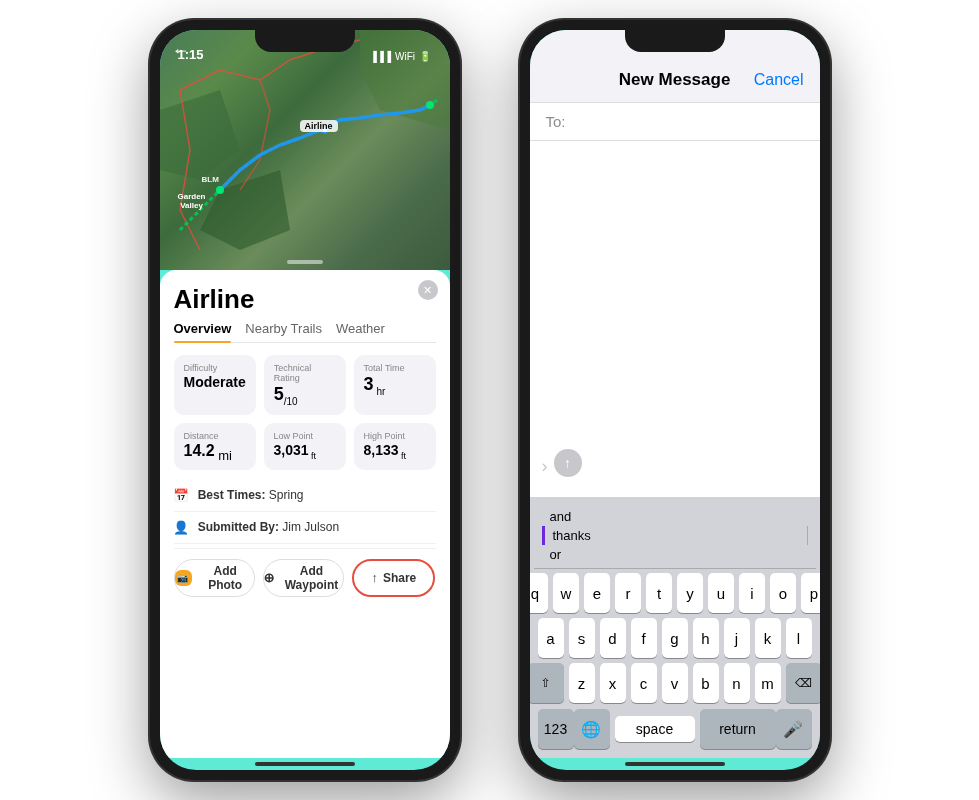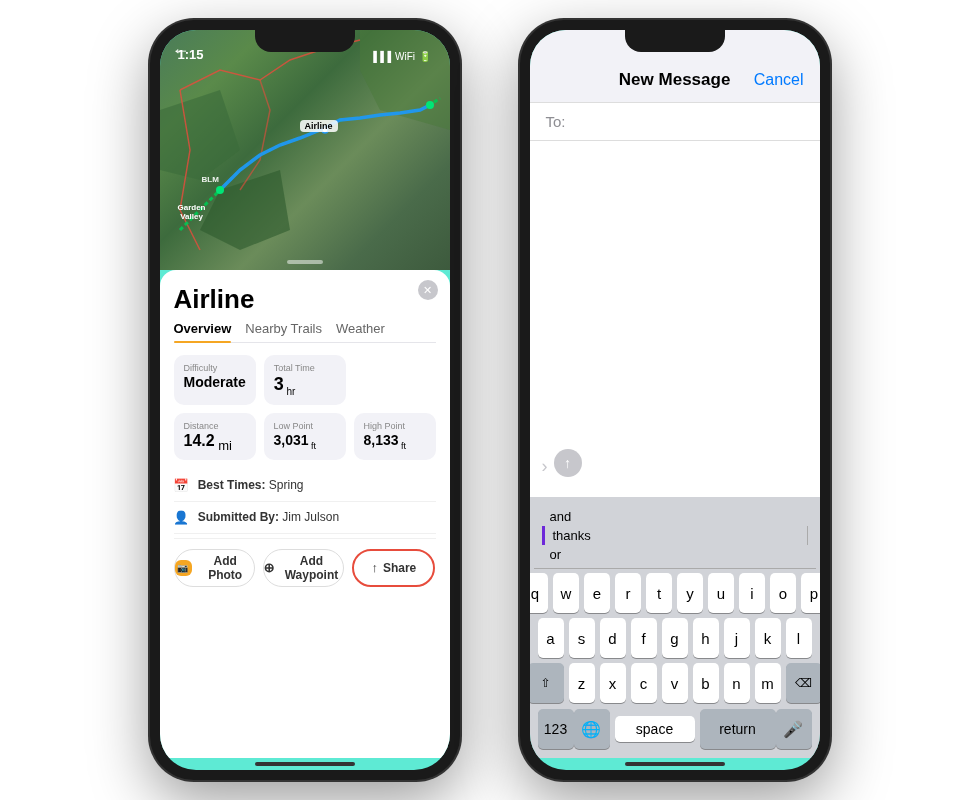--- a/index.html
+++ b/index.html
@@ -119,21 +119,21 @@
       top: 145px;
       left: 42px;
       font-size: 8px;
       font-weight: 700;
       color: #fff;
       opacity: 0.9;
     }
 
     .map-valley-label {
       position: absolute;
-      bottom: 48px;
+      bottom: 59px;
       left: 18px;
       font-size: 8px;
       font-weight: 700;
       color: #fff;
       text-align: center;
       line-height: 1.2;
     }
 
     .map-drag-handle {
       position: absolute;
@@ -593,20 +593,24 @@
       <div class="trail-tabs">
         <div class="trail-tab active">Overview</div>
         <div class="trail-tab">Nearby Trails</div>
         <div class="trail-tab">Weather</div>
       </div>
 
       <div class="stats-grid">
         <div class="stat-card">
           <div class="stat-label">Difficulty</div>
           <div class="stat-value" style="font-size:14px;">Moderate</div>
+        </div>
+        <div class="stat-card">
+          <div class="stat-label">Technical Rating</div>
+          <div class="stat-value">5<sub style="font-size:10px;font-weight:500;">/10</sub></div>
         </div>
         <div class="stat-card">
           <div class="stat-label">Total Time</div>
           <div class="stat-value">3<sub style="font-size:10px;font-weight:500;"> hr</sub></div>
         </div>
       </div>
 
       <div class="stats-grid2">
         <div class="stat-card">
           <div class="stat-label">Distance</div>

